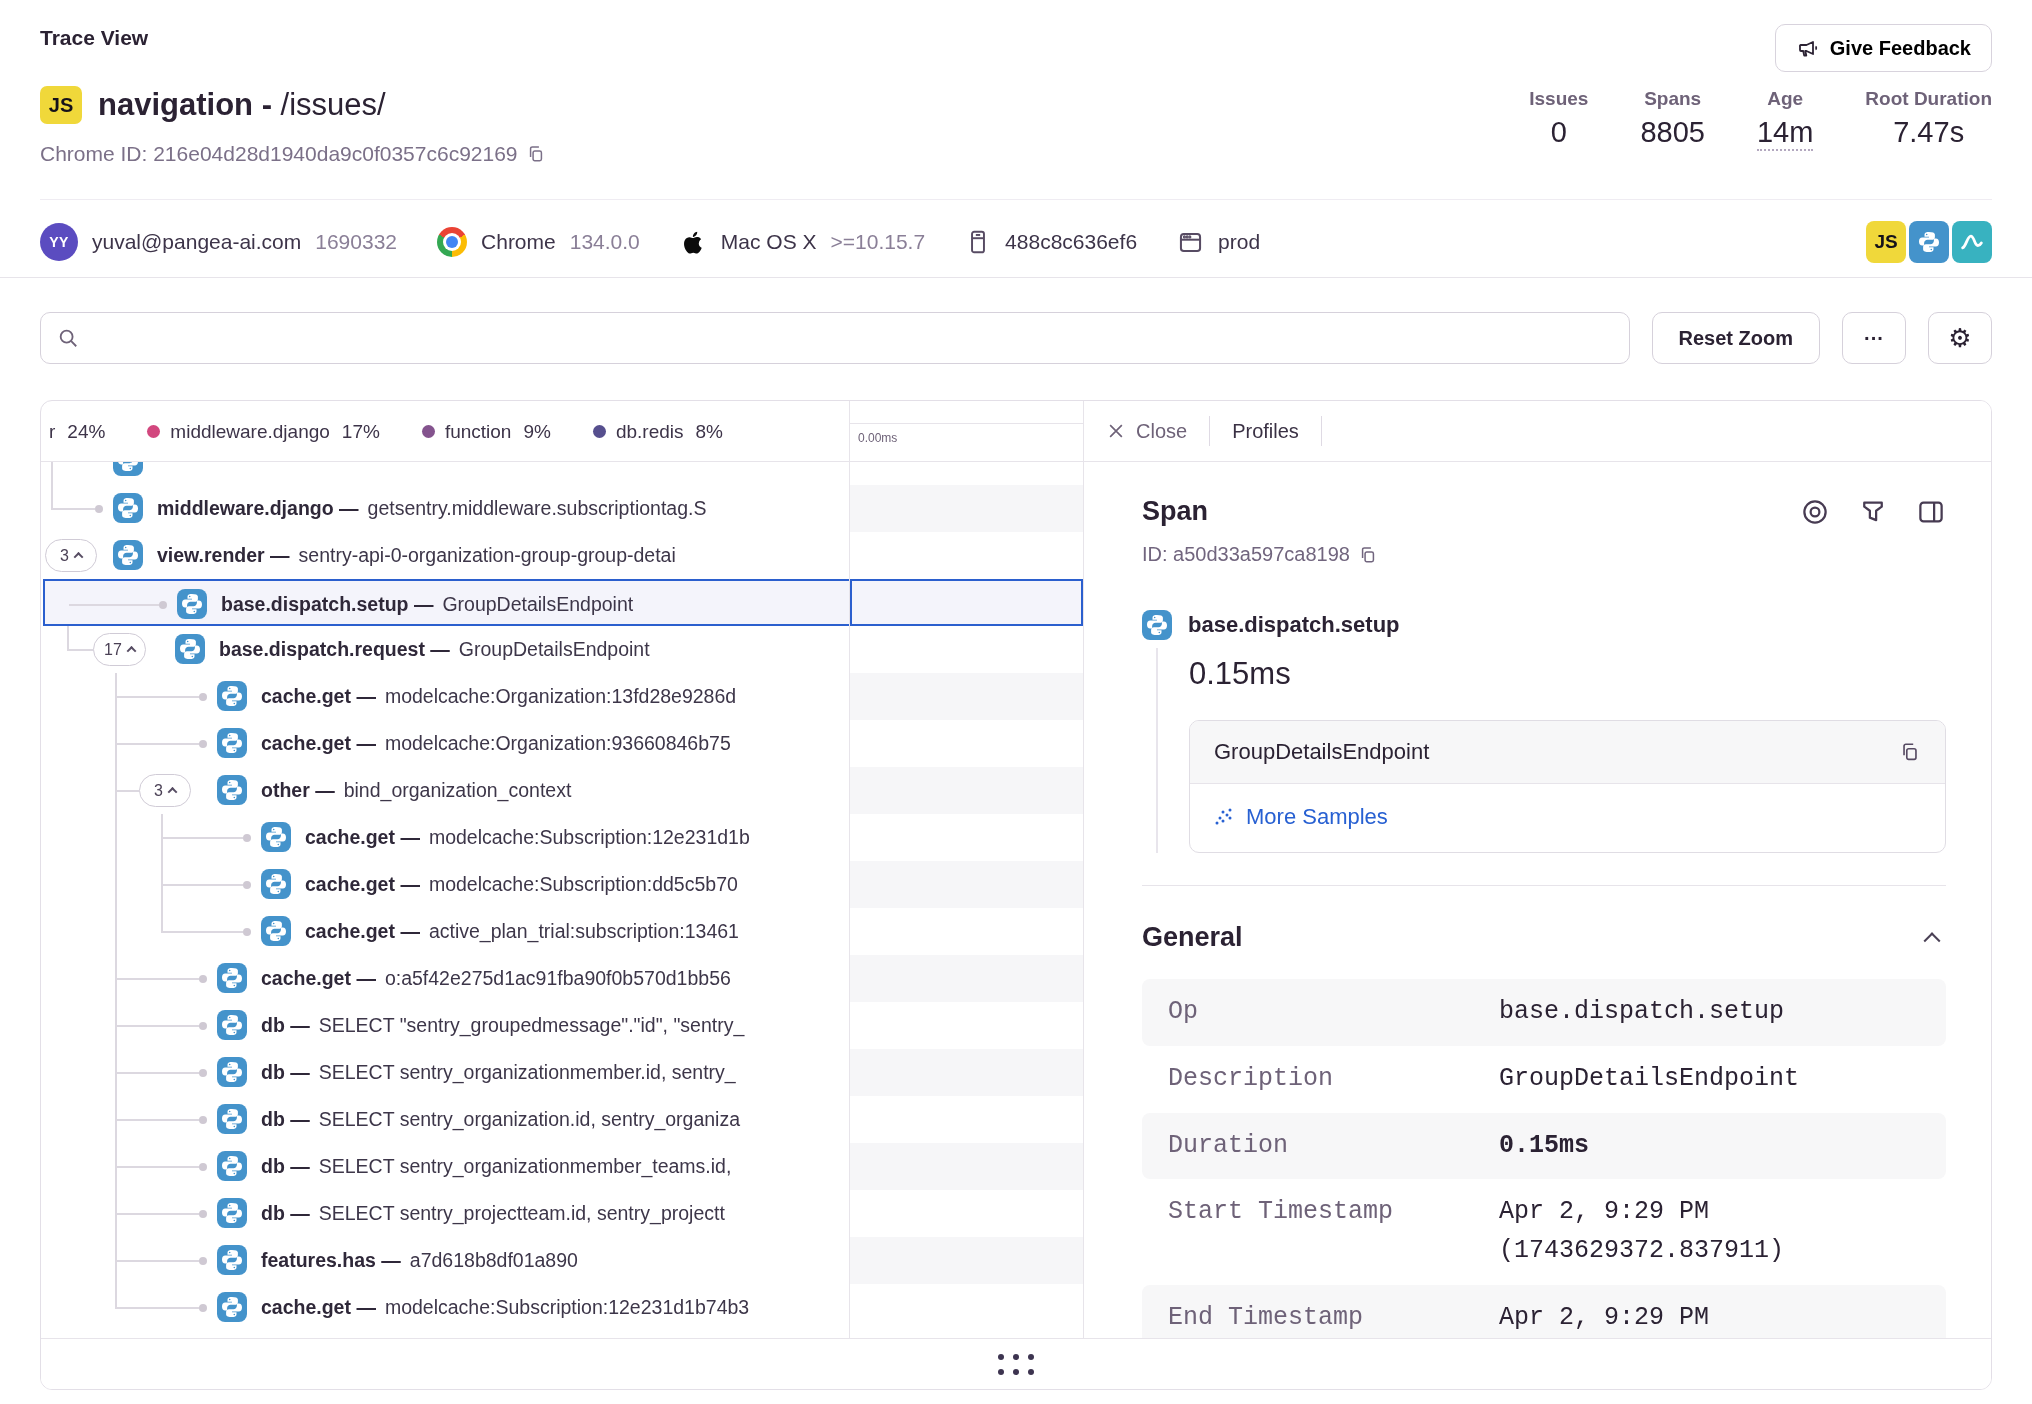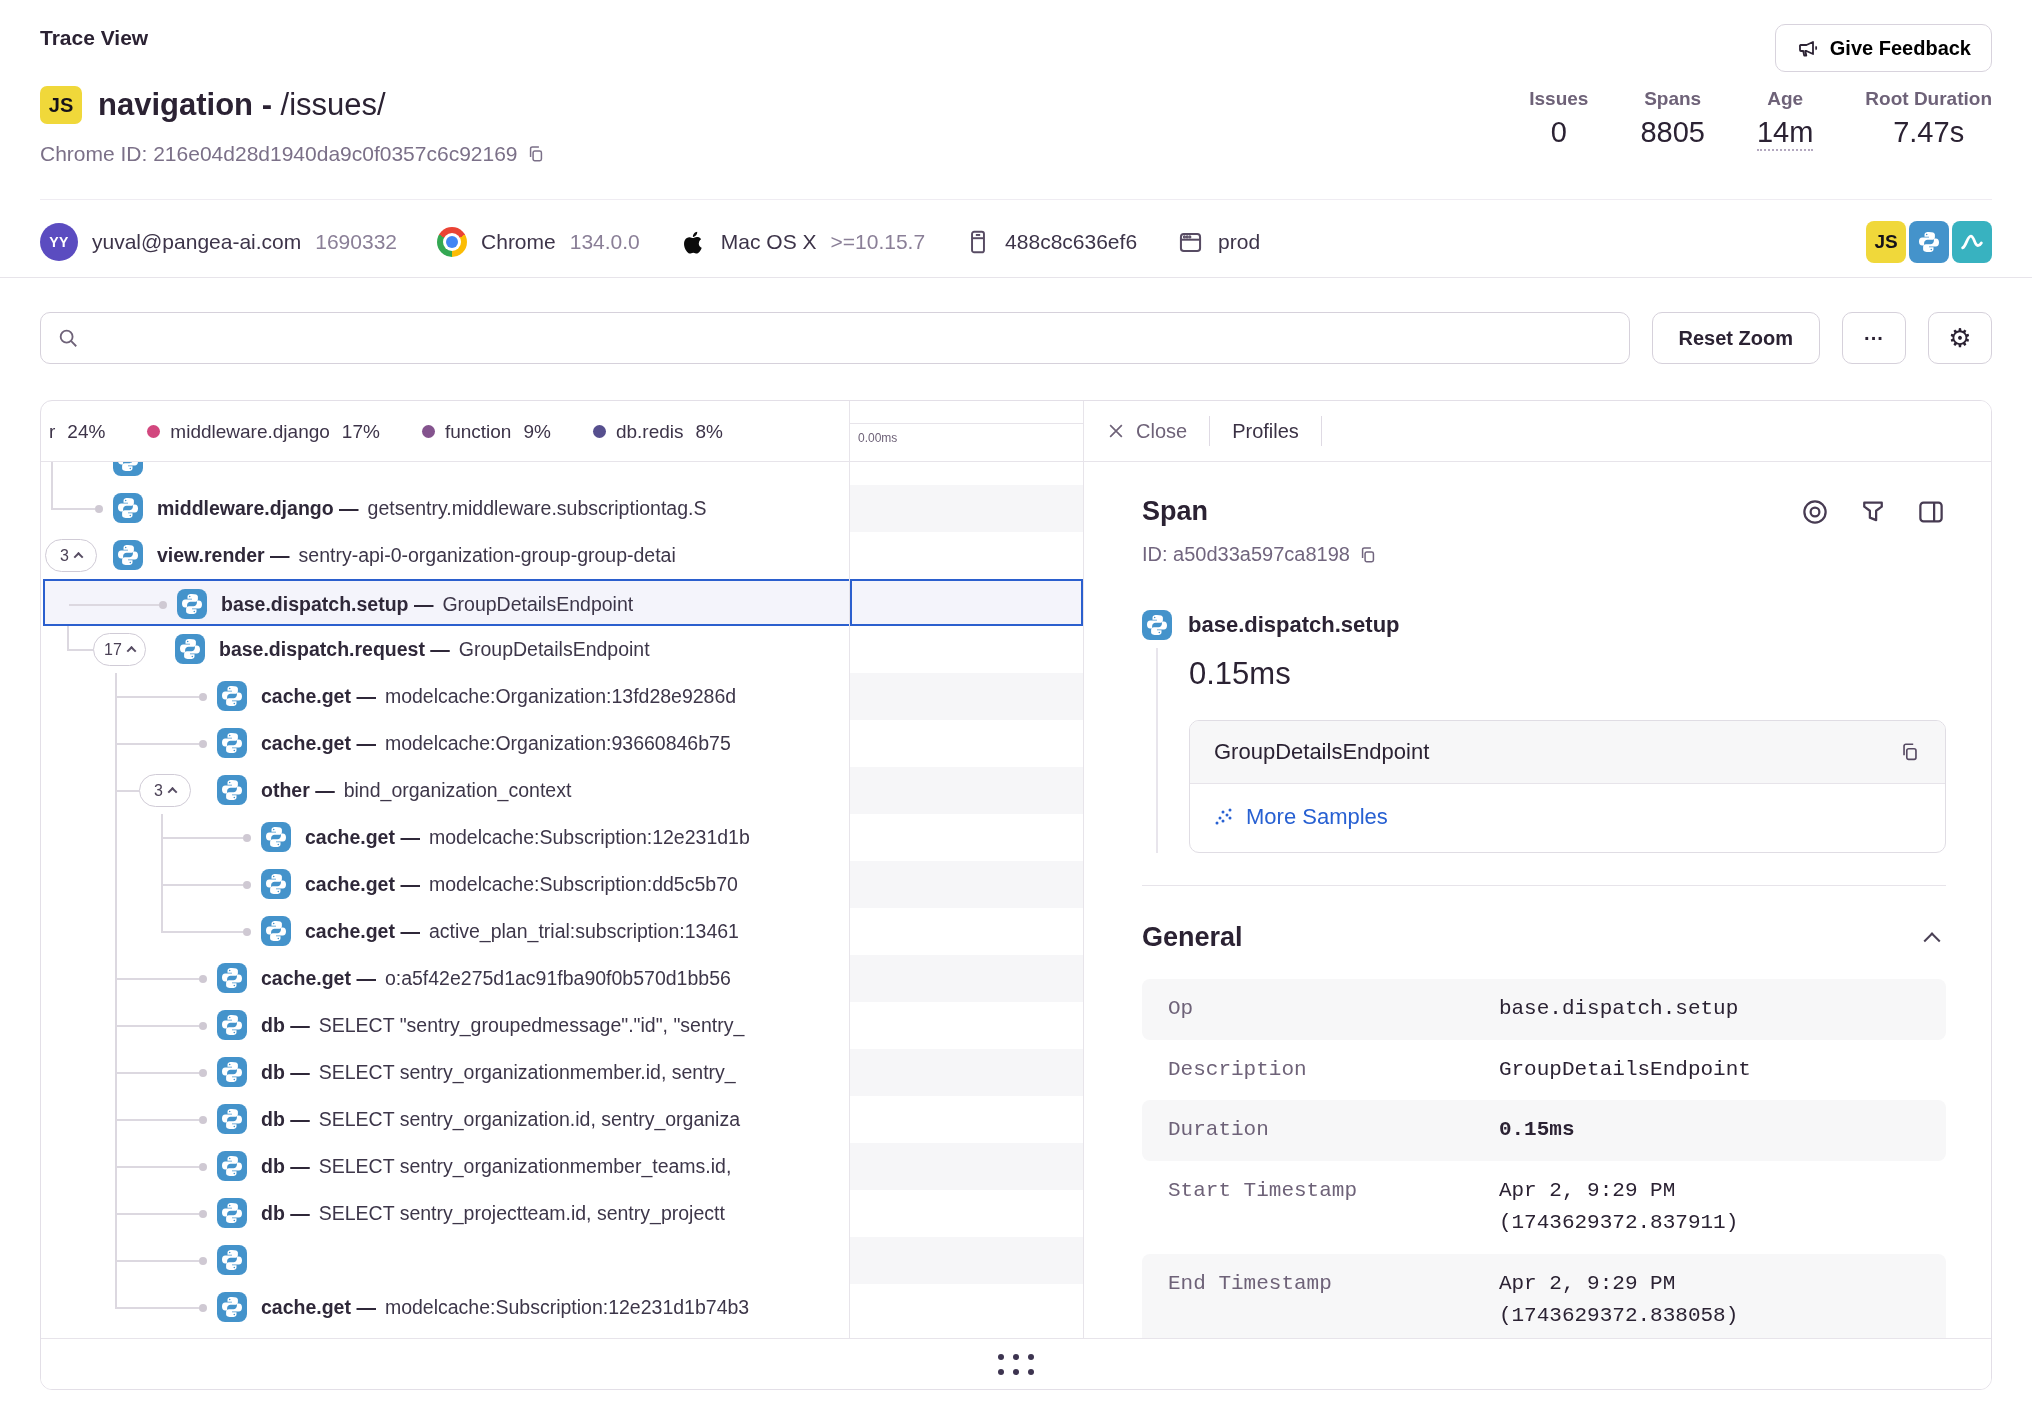--- a/index.html
+++ b/index.html
@@ -103,21 +103,21 @@
   .ep-card { margin-top:28px; border:1px solid #e0dde4; border-radius:10px; overflow:hidden; }
   .ep-head { background:#f7f7f8; padding:18px 24px; display:flex; align-items:center; justify-content:space-between;
     border-bottom:1px solid #e7e4ea; font-size:22px; color:#2b2233; }
   .ep-body { padding:20px 24px; }
   .more-link { display:inline-flex; align-items:center; gap:10px; color:#2760d2; font-size:22px; cursor:pointer; }
   .ddiv { margin-top:32px; height:1px; background:#e7e4ea; }
   .gen-head { margin-top:36px; display:flex; align-items:center; justify-content:space-between; }
   .gen-head h3 { font-size:27px; font-weight:700; }
   .chev-up { width:12px; height:12px; border-left:2.5px solid #4a4055; border-top:2.5px solid #4a4055;
     transform:rotate(45deg) translate(2px,2px); margin-right:8px; cursor:pointer; }
-  .gtable { margin-top:26px; font-family:"Liberation Mono","DejaVu Sans Mono",monospace; font-size:21px; }
+  .gtable { margin-top:26px; font-family:"Liberation Mono","DejaVu Sans Mono",monospace; font-size:25px; }
   .grow { display:flex; padding:14px 26px; border-radius:8px; line-height:1.55; }
   .grow.gray { background:#f7f7f8; }
   .grow .gk { flex:0 0 44%; color:#6e6278; }
   .grow .gv { color:#2b2233; white-space:pre-line; }
   .grow .gv.bold { font-weight:700; }
   
   .pfooter { position:absolute; left:0; right:0; bottom:0; height:51px; border-top:1px solid #e7e4ea; background:#fff;
     display:flex; align-items:center; justify-content:center; }
   .dots6 { display:grid; grid-template-columns:repeat(3,6px); grid-template-rows:repeat(2,6px); gap:9px; cursor:grab; }
   .dots6 span { width:6px; height:6px; border-radius:50%; background:#3d3450; }
@@ -457,20 +457,21 @@
       </div>
       <div class="trow" style="top: 775px;">
         <div class="hline" style="left: 72px; width: 84px;"></div>
         <div class="cdot" style="left: 156px;"></div>
         <div class="pyicon" style="left: 174px;">
           <svg width="24" height="24" viewBox="0 0 24 24" fill="#fff">
             <path d="M11.9 2C9.6 2 7.5 2.6 7.5 4.6v2.1H12v.8H5.2C3.2 7.5 2 9 2 11.5s1.2 4 3.2 4h1.9v-2.3c0-1.9 1.6-3.4 3.4-3.4h4.6c1.5 0 2.8-1.3 2.8-2.9V4.6C17.9 2.8 15.5 2 11.9 2zM9.7 3.7c.5 0 .8.4.8.8s-.3.8-.8.8-.8-.4-.8-.8.3-.8.8-.8z"></path>
             <path d="M12.1 22c2.3 0 4.4-.6 4.4-2.6v-2.1H12v-.8h6.8c2 0 3.2-1.5 3.2-4s-1.2-4-3.2-4h-1.9v2.3c0 1.9-1.6 3.4-3.4 3.4H8.9c-1.5 0-2.8 1.3-2.8 2.9v2.3C6.1 21.2 8.5 22 12.1 22zm2.2-1.7c-.5 0-.8-.4-.8-.8s.3-.8.8-.8.8.4.8.8-.3.8-.8.8z"></path>
           </svg>
         </div>
+        <div class="rlabel" style="left: 218px;"><b>features.has —</b> a7d618b8df01a890</div>
       </div>
       <div class="trow" style="top: 822px;">
         <div class="hline" style="left: 72px; width: 84px;"></div>
         <div class="cdot" style="left: 156px;"></div>
         <div class="pyicon" style="left: 174px;">
           <svg width="24" height="24" viewBox="0 0 24 24" fill="#fff">
             <path d="M11.9 2C9.6 2 7.5 2.6 7.5 4.6v2.1H12v.8H5.2C3.2 7.5 2 9 2 11.5s1.2 4 3.2 4h1.9v-2.3c0-1.9 1.6-3.4 3.4-3.4h4.6c1.5 0 2.8-1.3 2.8-2.9V4.6C17.9 2.8 15.5 2 11.9 2zM9.7 3.7c.5 0 .8.4.8.8s-.3.8-.8.8-.8-.4-.8-.8.3-.8.8-.8z"></path>
             <path d="M12.1 22c2.3 0 4.4-.6 4.4-2.6v-2.1H12v-.8h6.8c2 0 3.2-1.5 3.2-4s-1.2-4-3.2-4h-1.9v2.3c0 1.9-1.6 3.4-3.4 3.4H8.9c-1.5 0-2.8 1.3-2.8 2.9v2.3C6.1 21.2 8.5 22 12.1 22zm2.2-1.7c-.5 0-.8-.4-.8-.8s.3-.8.8-.8.8.4.8.8-.3.8-.8.8z"></path>
           </svg>
         </div>

